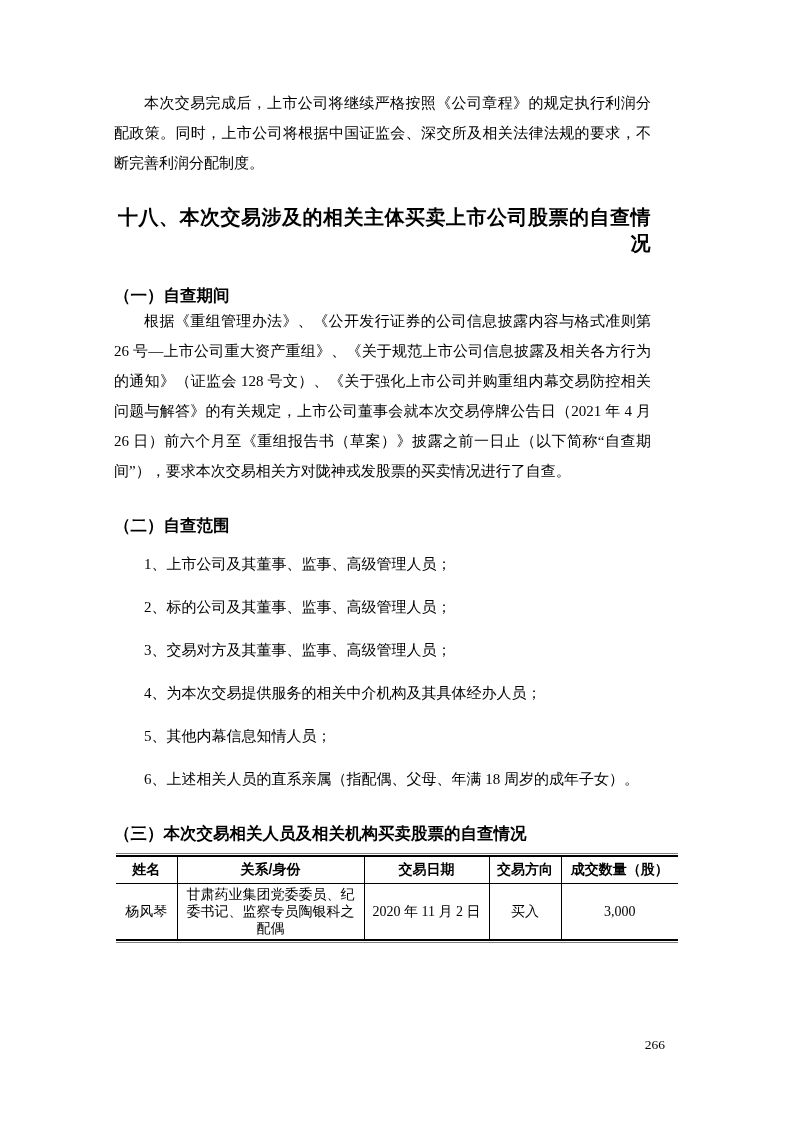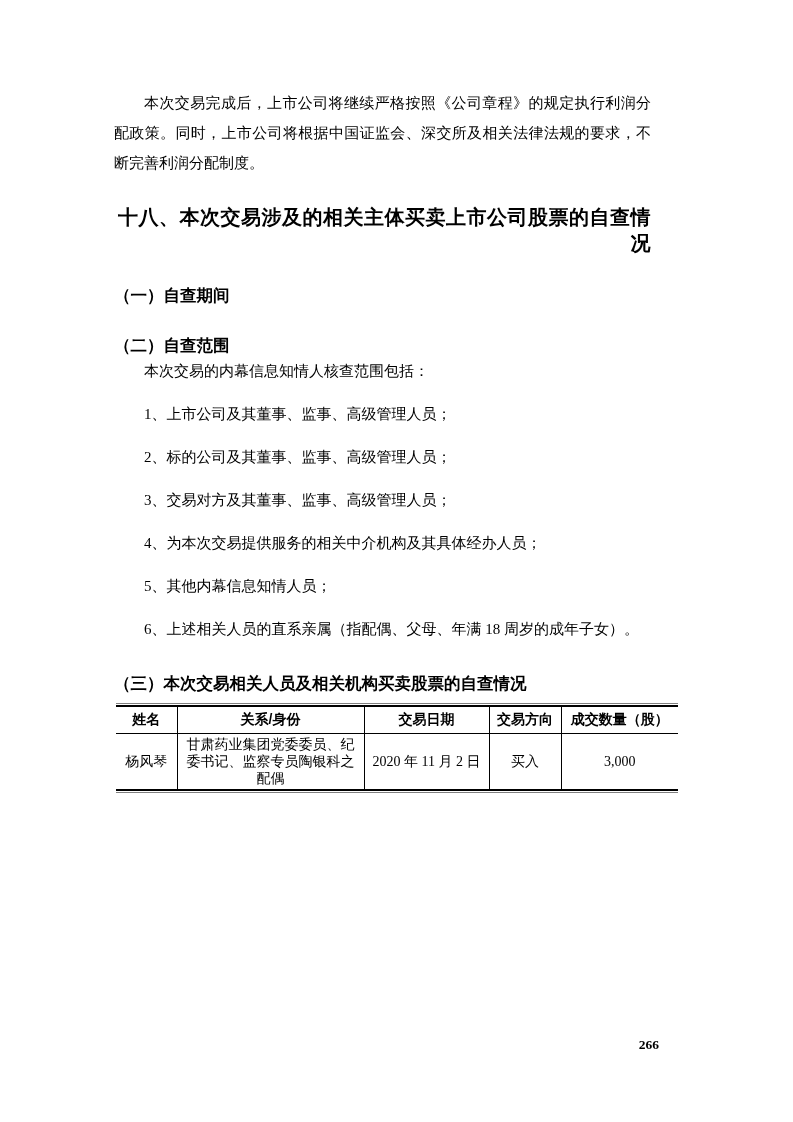--- a/index.html
+++ b/index.html
@@ -85,42 +85,41 @@
     height: 34px;
     vertical-align: middle;
   }
   table.data-table th:first-child,
   table.data-table td:first-child { border-left: none; }
   table.data-table th:last-child,
   table.data-table td:last-child { border-right: none; }
   td.cell-relation { text-align: justify; margin-left: 20px; }
   .page-number {
     position: absolute;
-    right: 106px;
+    right: 100px;
     top: 1037px;
     font-size: 13.5px;
     font-family: "Liberation Serif", "DejaVu Serif", serif;
-    font-weight: bold;
   }
 </style>
 </head>
 <body>
 
 <div class="page">
 
   <p class="body-para">本次交易完成后，上市公司将继续严格按照《公司章程》的规定执行利润分配政策。同时，上市公司将根据中国证监会、深交所及相关法律法规的要求，不断完善利润分配制度。</p>
 
   <div class="h-main">十八、本次交易涉及的相关主体买卖上市公司股票的自查情况</div>
 
   <div class="h-sub">（一）自查期间</div>
 
+  <p class="body-para after-heading">根据《重组管理办法》、《公开发行证券的公司信息披露内容与格式准则第 26 号—上市公司重大资产重组》、《关于规范上市公司信息披露及相关各方行为的通知》（证监会 128 号文）、《关于强化上市公司并购重组内幕交易防控相关问题与解答》的有关规定，上市公司董事会就本次交易停牌公告日（2021 年 4 月 26 日）前六个月至《重组报告书（草案）》披露之前一日止（以下简称“自查期间”），要求本次交易相关方对陇神戎发股票的买卖情况进行了自查。</p>
 
   <div class="h-sub">（二）自查范围</div>
 
-  <p class="body-para after-heading">本次交易的内幕信息知情人核查范围包括：</p>
 
   <div class="list-block">
     <p class="list-item">1、上市公司及其董事、监事、高级管理人员；</p>
     <p class="list-item">2、标的公司及其董事、监事、高级管理人员；</p>
     <p class="list-item">3、交易对方及其董事、监事、高级管理人员；</p>
     <p class="list-item">4、为本次交易提供服务的相关中介机构及其具体经办人员；</p>
     <p class="list-item">5、其他内幕信息知情人员；</p>
     <p class="list-item">6、上述相关人员的直系亲属（指配偶、父母、年满 18 周岁的成年子女）。</p>
   </div>
 

